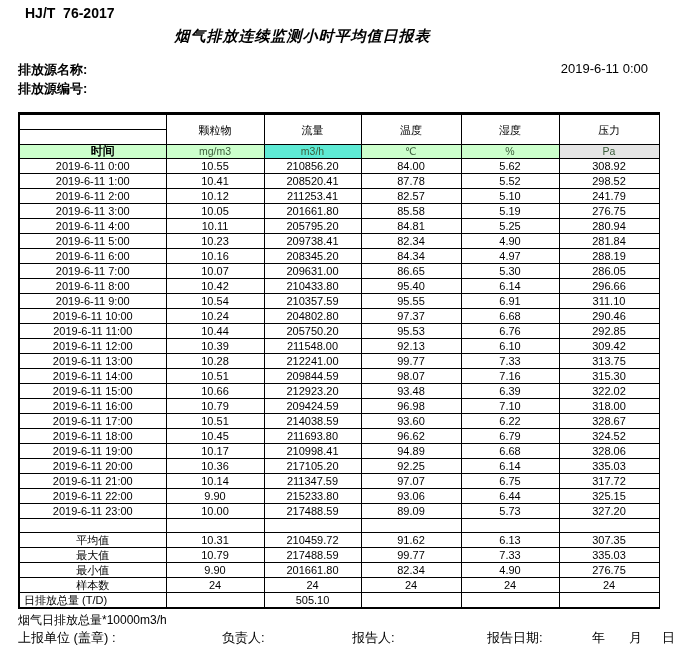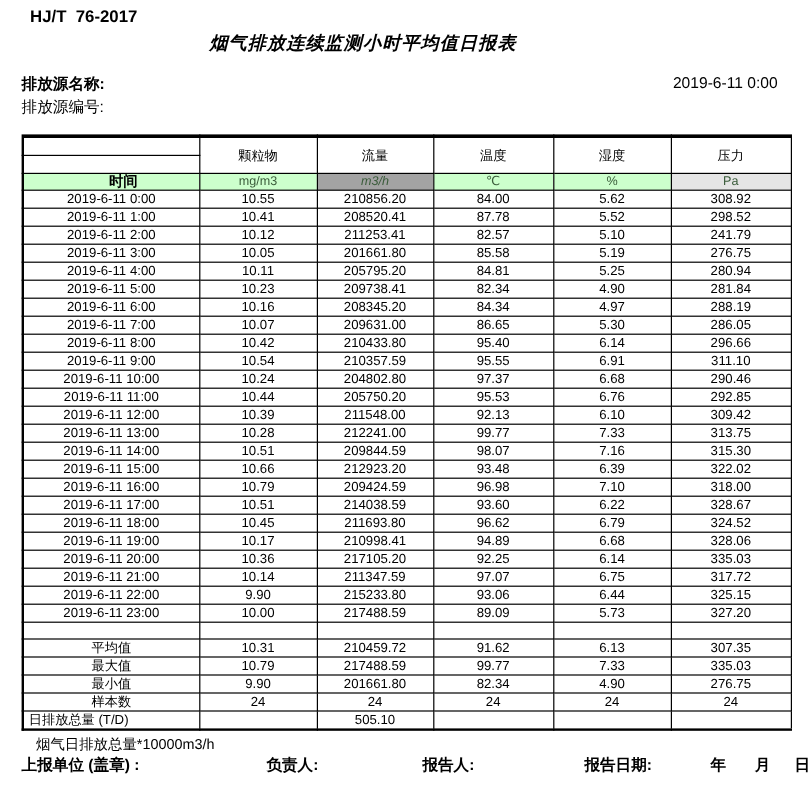--- a/index.html
+++ b/index.html
@@ -4,42 +4,42 @@
 <style>
   html,body{margin:0;padding:0;background:#fff;}
   #page{
     position:relative;width:676px;height:654px;background:#ffffff;
     font-family:"Liberation Sans","DejaVu Sans",sans-serif;color:#000;overflow:hidden;
   }
   .abs{position:absolute;}
   #hj{left:25px;top:5px;font-size:14px;font-weight:bold;white-space:pre;}
   #title{left:0;top:27px;width:605px;text-align:center;font-size:15px;font-weight:bold;letter-spacing:1px;font-style:italic;}
   #meta-name{left:18px;top:61px;font-size:13px;font-weight:bold;text-align:right;}
-  #meta-id{left:18px;top:80px;font-size:13px;font-weight:normal;}
+  #meta-id{left:18px;top:80px;font-size:13px;font-weight:bold;}
   #meta-date{right:28px;top:61px;font-size:13px;}
   table.report{
     position:absolute;left:18px;top:112px;border-collapse:collapse;table-layout:fixed;
     border-top:3px solid #000;border-left:2px solid #000;border-right:1px solid #000;border-bottom:2px solid #000;
   }
   table.report td{
     border:1px solid #000;padding:0;margin:0;text-align:center;vertical-align:middle;
     font-size:11px;line-height:14px;height:14px;overflow:hidden;white-space:nowrap;
   }
   td.h-blank{height:12px;border-bottom:1px solid #000;}
   td.h-label{font-size:12.5px;}
   tr.unit-row td{background:#ccffcc;height:13px;line-height:13px;}
   tr.unit-row td.time-head{font-weight:bold;font-size:12px;color:#000;}
   tr.unit-row td.unit{font-size:10.5px;color:#3a5c3a;}
   td.c-flow{font-size:12.5px;}
   td.c-time{font-size:11.5px;}
   tr.gap-row td{height:13px;}
   td.sum-label{font-size:12px;}
   td.sum-label.left{text-align:left;padding-left:4px;}
-  #foot-note{left:18px;top:612px;font-size:12px;margin-left:12px;}
-  #foot-signs{left:0;top:629px;width:592px;height:18px;font-size:13px;font-weight:bold;padding-left:40px;}
+  #foot-note{left:18px;top:612px;font-size:12px;}
+  #foot-signs{left:0;top:629px;width:592px;height:18px;font-size:13px;font-weight:normal;padding-left:40px;}
   #foot-signs span{position:absolute;top:0;}
 </style>
 </head>
 <body>
 
 <div id="page">
 
   <div class="abs" id="hj">HJ/T  76-2017</div>
   <div class="abs" id="title">烟气排放连续监测小时平均值日报表</div>
   <div class="abs" id="meta-name">排放源名称:</div>
@@ -63,21 +63,21 @@
         <td class="h-label" rowspan="2">温度</td>
         <td class="h-label" rowspan="2">湿度</td>
         <td class="h-label" rowspan="2">压力</td>
       </tr>
       <tr>
         <td class="h-blank"></td>
       </tr>
       <tr class="unit-row">
         <td class="time-head" style="background: rgb(204, 255, 204); padding-left: 20px;">时间</td>
         <td class="unit" style="background: rgb(204, 255, 204);">mg/m3</td>
-        <td class="unit" style="background: #a3a3a3; font-style: italic;">m3/h</td>
+        <td class="unit" style="background: #5eead4;">m3/h</td>
         <td class="unit" style="background: rgb(204, 255, 204);">℃</td>
         <td class="unit" style="background: rgb(204, 255, 204);">%</td>
         <td class="unit" style="background: #e5e5e5;">Pa</td>
       </tr>
 
       <tr>
           <td class="c-time">2019-6-11  0:00</td>
           <td class="c-pm">10.55</td>
           <td class="c-flow">210856.20</td>
           <td class="c-temp">84.00</td>

